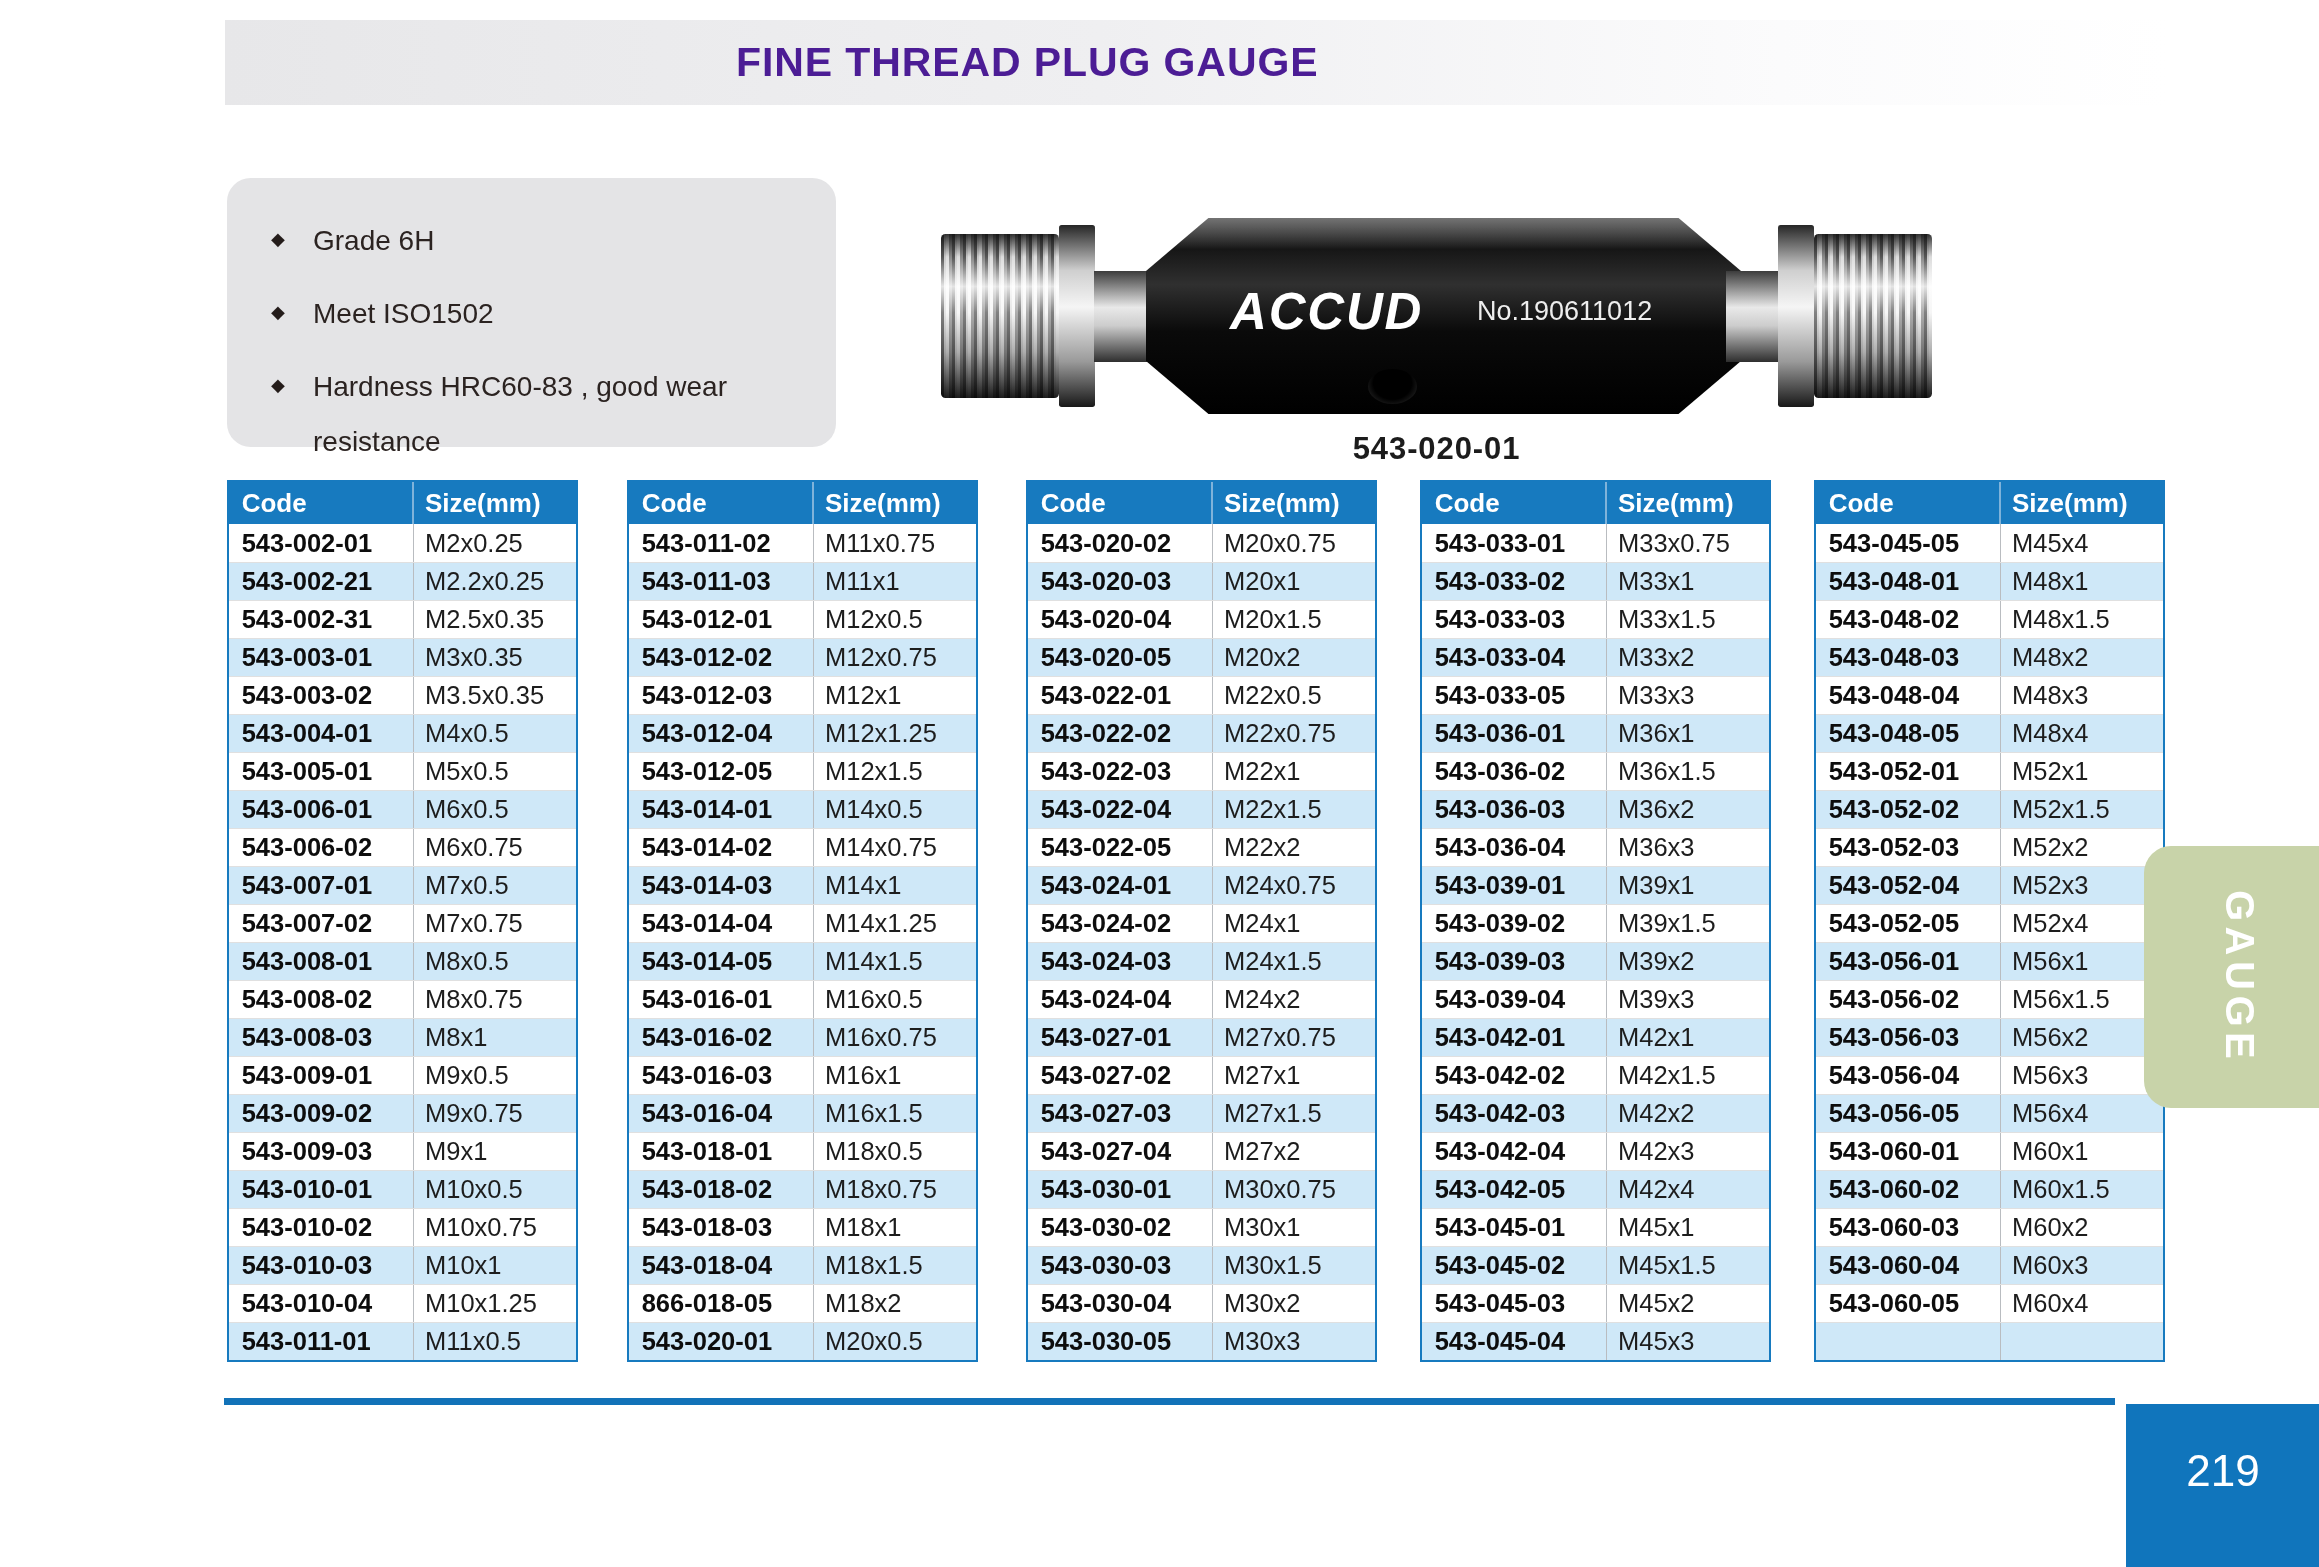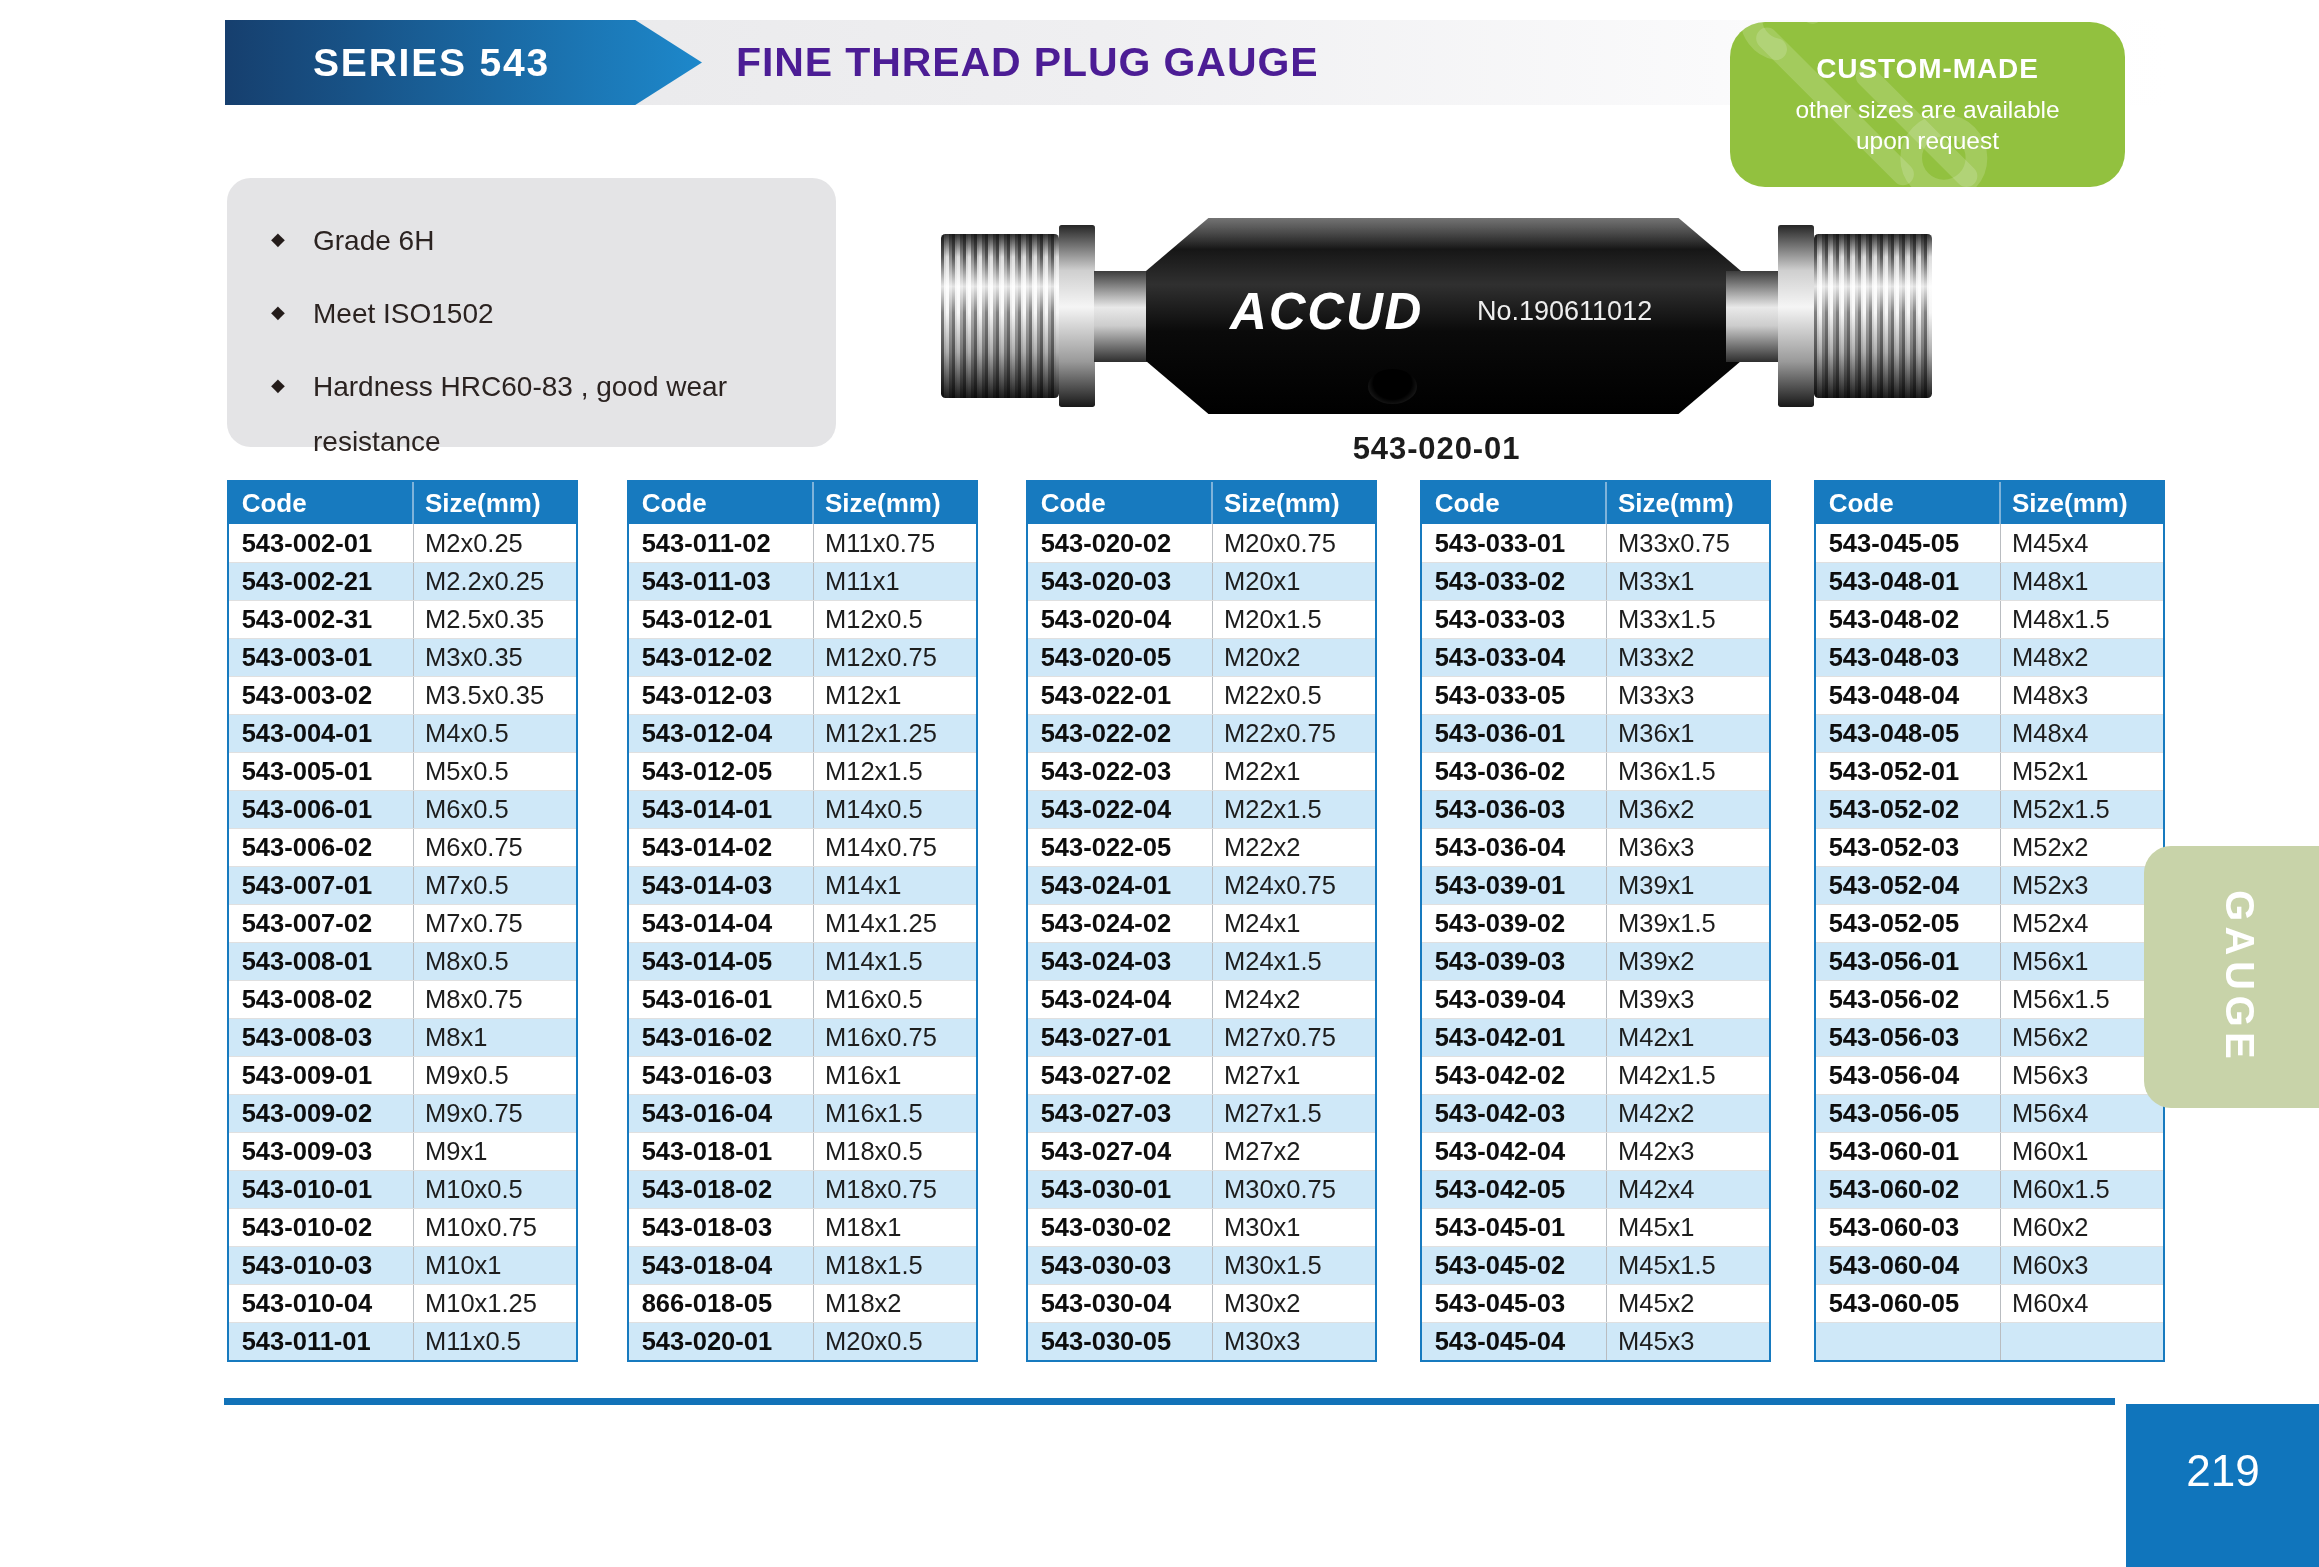--- a/index.html
+++ b/index.html
@@ -112,38 +112,22 @@
   .side-tab .vtxt{
     writing-mode:vertical-rl; color:#fff; font-size:40px; font-weight:800; letter-spacing:5.5px;
   }
 </style>
 </head>
 <body>
 
 <div class="page">
 
   <div class="head-strip"></div>
-  <div class="series-banner">
-    <span class="lbl">SERIES 543</span>
-  </div>
   <div class="page-title">FINE THREAD PLUG GAUGE</div>
 
-  <div class="badge">
-    <svg class="wm" width="395" height="165" viewBox="0 0 434 182">
-      <g stroke="rgba(255,255,255,0.16)" stroke-width="24" fill="none" stroke-linecap="round">
-        <path d="M 40 18 L 190 168"></path>
-        <path d="M 90 -10 a 34 34 0 1 0 -40 40"></path>
-        <path d="M 150 60 L 260 170"></path>
-        <circle cx="235" cy="150" r="36"></circle>
-      </g>
-    </svg>
-    <div class="b-title">CUSTOM-MADE</div>
-    <div class="b-line">other sizes are available</div>
-    <div class="b-line">upon request</div>
-  </div>
 
   <div class="features" id="features-list">
       <div class="feat-item">
         <span class="diamond">◆</span>
         <span class="txt">Grade 6H</span>
       </div>
       <div class="feat-item">
         <span class="diamond">◆</span>
         <span class="txt">Meet ISO1502</span>
       </div>

